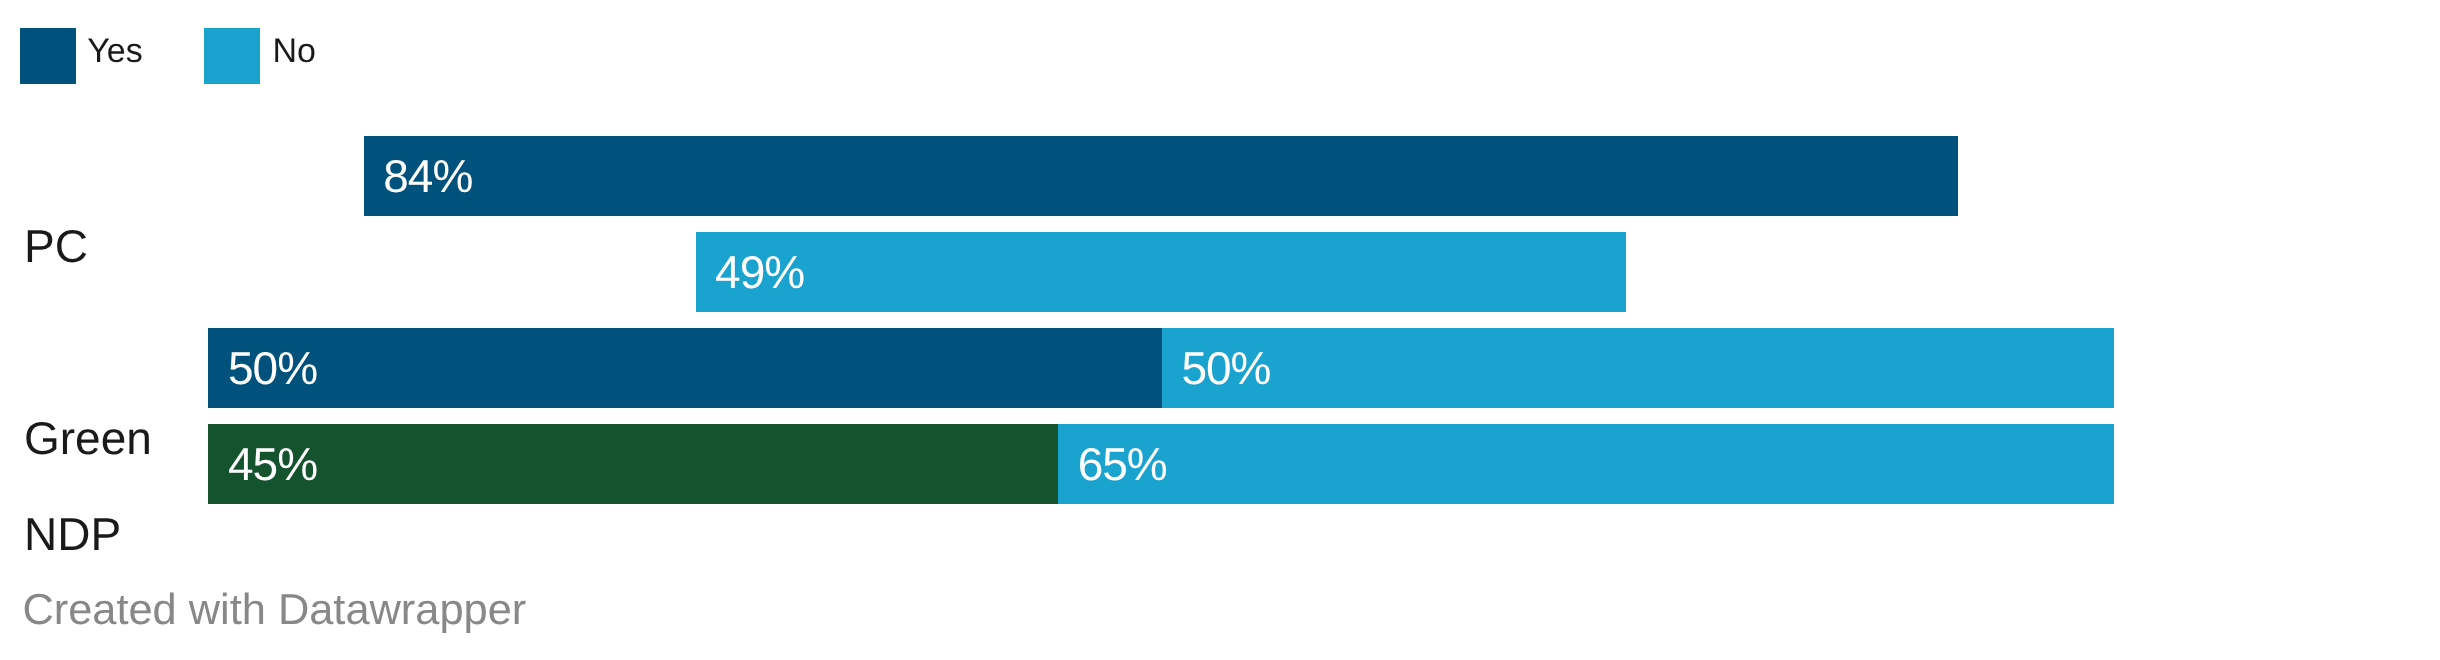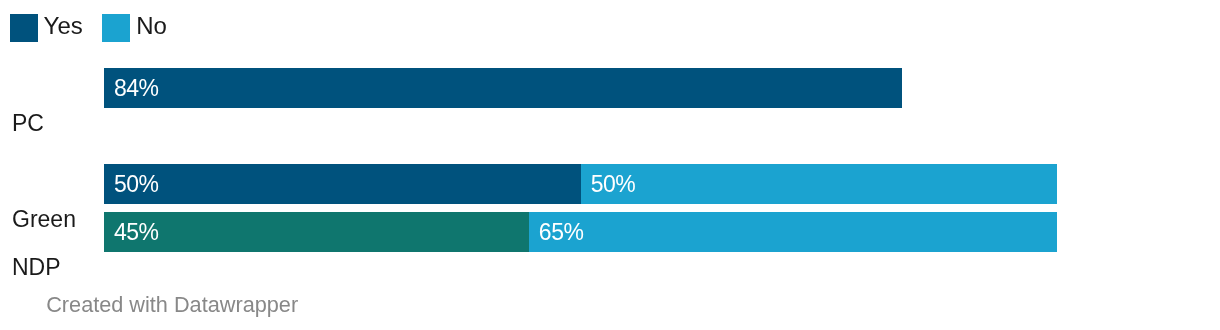--- a/index.html
+++ b/index.html
@@ -8,35 +8,35 @@
     width:1220px;height:330px;background:#ffffff;
     font-family:"Liberation Sans",sans-serif;
     -webkit-font-smoothing:antialiased;
   }
   #chart{position:relative;width:1220px;height:330px;overflow:hidden;background:#ffffff;}
 
   
   .legend{position:absolute;left:0;top:14px;width:1220px;height:28px;}
   .legend-item{position:absolute;top:0;height:28px;}
   .legend-swatch{position:absolute;left:0;top:0;width:28px;height:28px;}
-  .legend-label{position:absolute;top:-2px;left:33.6px;font-size:24px;line-height:28px;
+  .legend-label{position:absolute;top:-2px;left:33.6px;font-size:17px;line-height:28px;
                 color:#1a1a1a;white-space:nowrap;}
 
   
   .row{position:absolute;left:0;width:1220px;height:40px;}
   .row-label{position:absolute;left:12px;top:0;height:40px;line-height:40px;
              font-size:23px;color:#1a1a1a;white-space:nowrap;margin-top:35px;}
-  .bar{position:absolute;left:104px;top:0;height:40px;width:953px;display:flex;}
+  .bar{position:absolute;left:104px;top:0;height:40px;width:953px;display:flex;justify-content:center;}
   .seg{height:40px;position:relative;overflow:hidden;}
   .seg-label{position:absolute;left:10px;top:0;height:40px;line-height:40px;
              font-size:23px;letter-spacing:-0.5px;color:#ffffff;white-space:nowrap;}
 
   
   .footer{position:absolute;left:11.2px;top:292px;height:26px;line-height:26px;
-          font-size:21.7px;color:#888888;white-space:nowrap;margin-left:35px;}
+          font-size:21.7px;color:#888888;white-space:nowrap;}
 </style>
 </head>
 <body>
 
 <div id="chart">
 
   <div class="legend">
     <div class="legend-item" style="left:10px;width:72px">
       <span class="legend-swatch" style="background-color: rgb(0, 82, 125);"></span>
       <span class="legend-label">Yes</span>
@@ -51,39 +51,42 @@
     <div class="row-label">PC</div>
     <div class="bar">
       <div class="seg" style="background-color: rgb(0, 82, 125); width: 83.71%;">
         <span class="seg-label">84%</span>
       </div>
     </div>
   </div>
 
   <div class="row" style="top:116px">
     <div class="bar">
+      <div class="seg" style="background-color: rgb(27, 163, 208); width: 48.89%;">
+        <span class="seg-label">49%</span>
+      </div>
     </div>
   </div>
 
   <div class="row" style="top:164px">
     <div class="row-label">Green</div>
     <div class="bar">
       <div class="seg" style="background-color: rgb(0, 82, 125); width: 50.02%;">
         <span class="seg-label">50%</span>
       </div>
       <div class="seg" style="background-color: rgb(27, 163, 208); width: 49.98%;">
         <span class="seg-label">50%</span>
       </div>
     </div>
   </div>
 
   <div class="row" style="top:212px">
     <div class="row-label">NDP</div>
     <div class="bar">
-      <div class="seg" style="background-color: #0f766e; width: 44.58%;">
+      <div class="seg" style="background-color: #14532d; width: 44.58%;">
         <span class="seg-label">45%</span>
       </div>
       <div class="seg" style="background-color: rgb(27, 163, 208); width: 55.42%;">
         <span class="seg-label">65%</span>
       </div>
     </div>
   </div>
 
   <div class="footer">Created with Datawrapper</div>
 </div>

